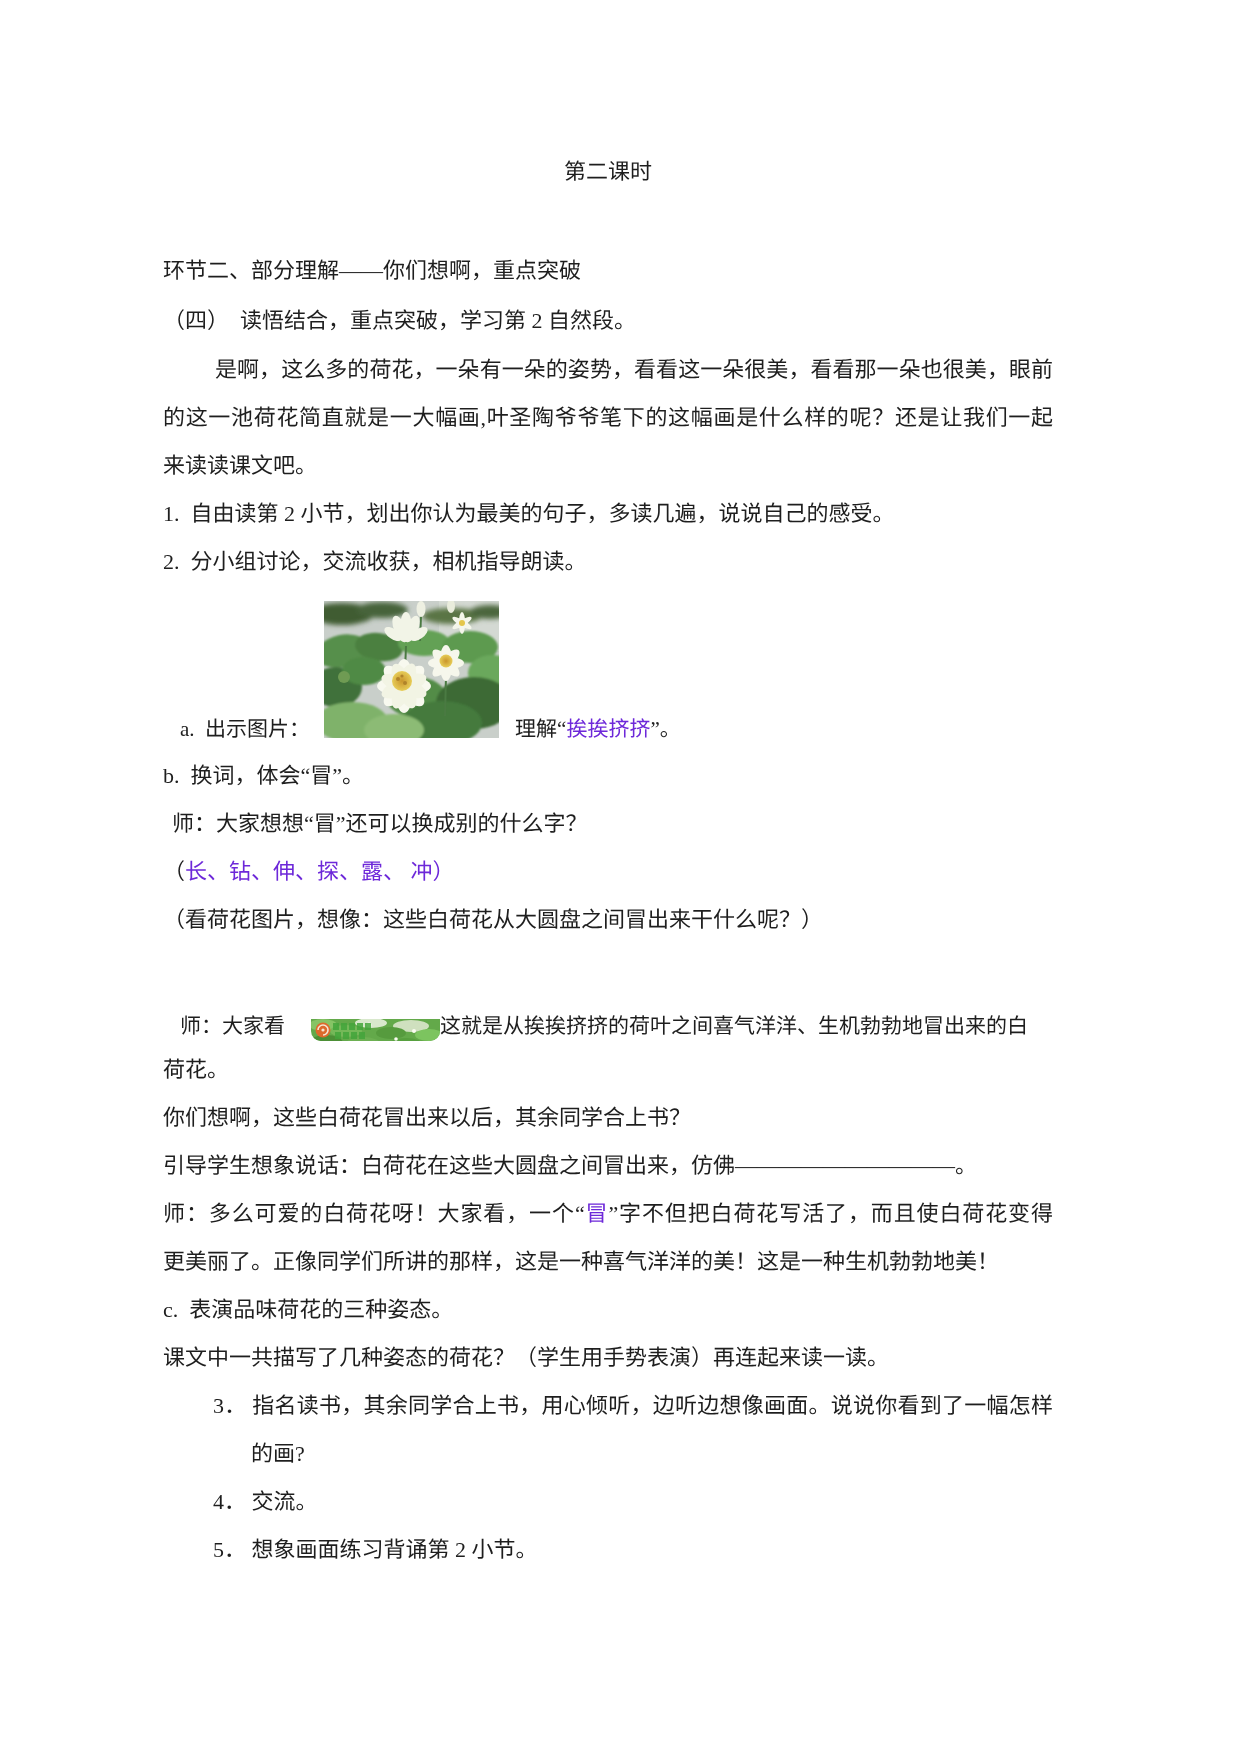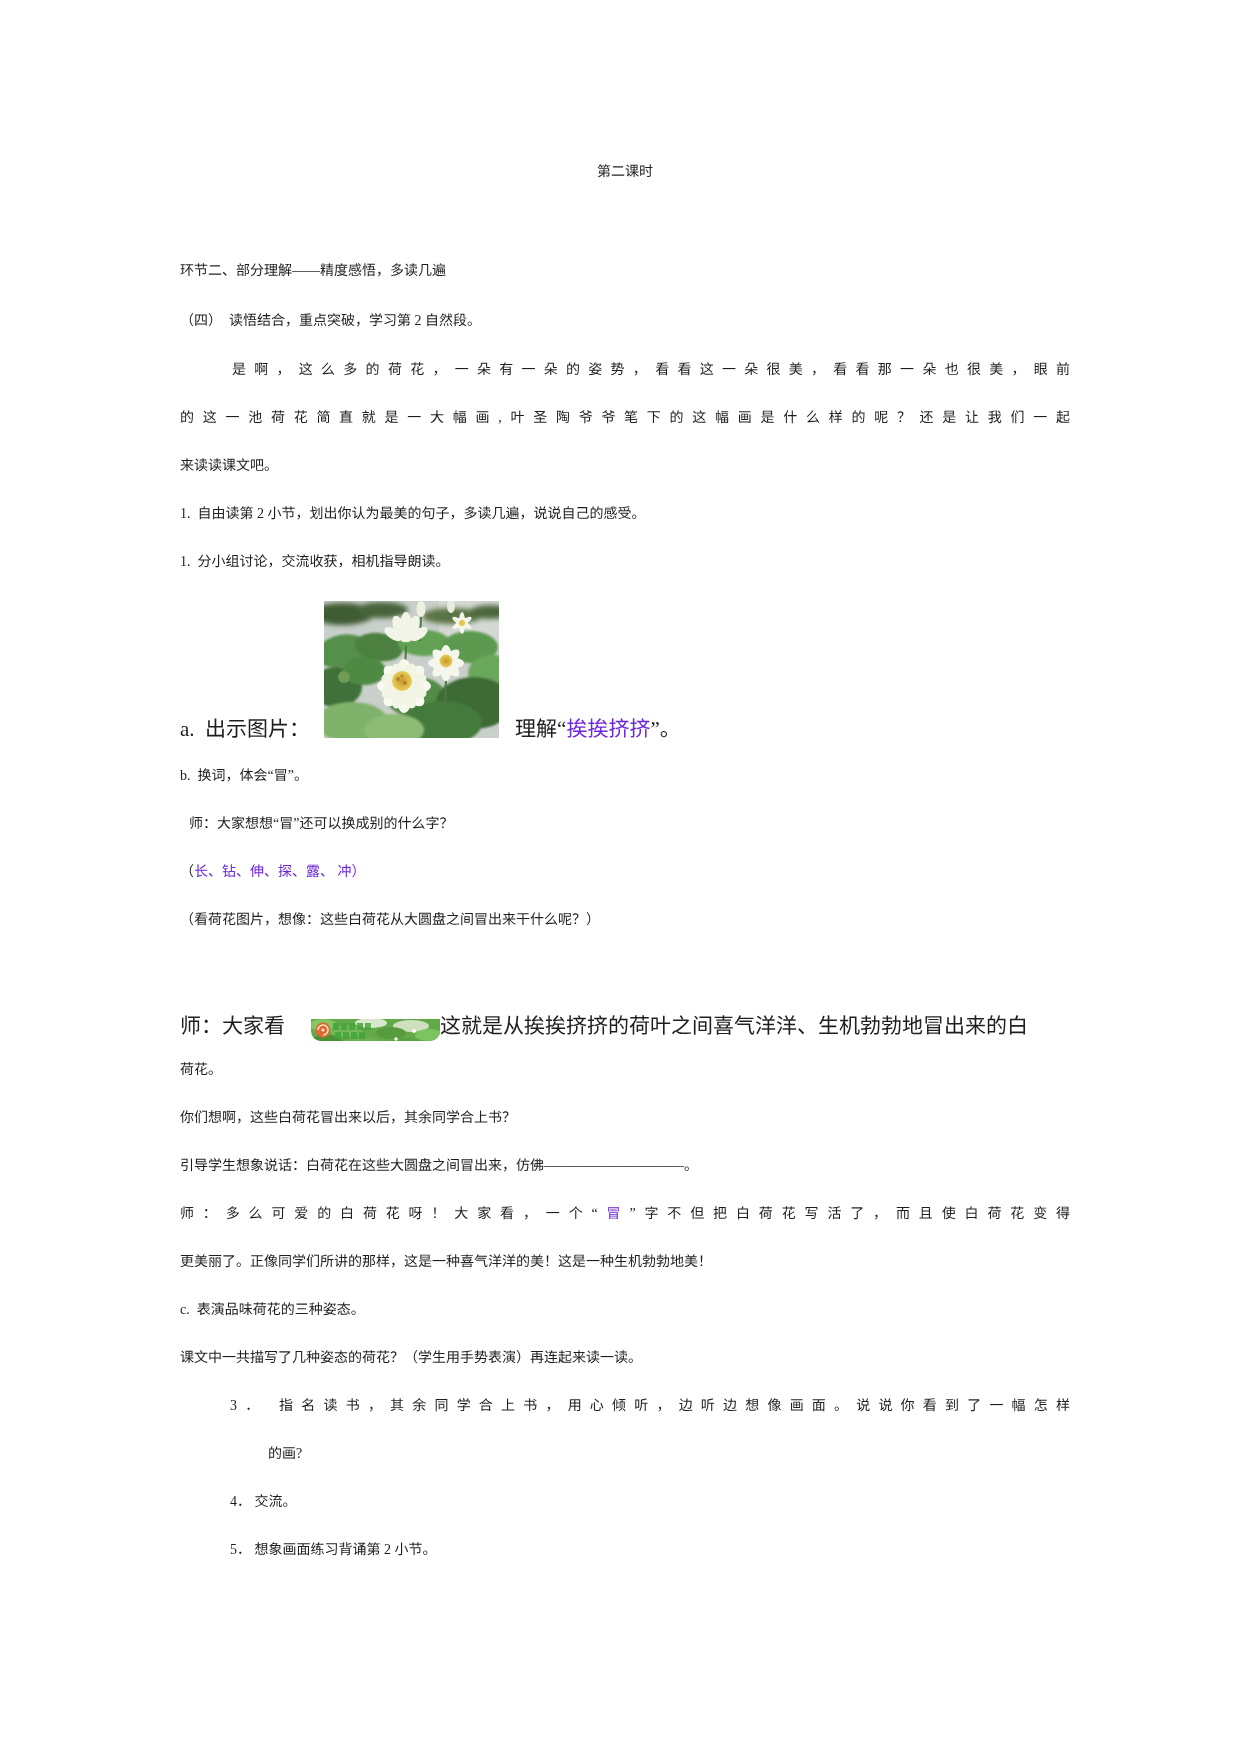--- a/index.html
+++ b/index.html
@@ -5,22 +5,22 @@
   html,body{margin:0;padding:0;}
   body{
     width:1241px;height:1754px;position:relative;
     background:#ffffff;
     font-family:"Liberation Serif","DejaVu Serif",serif;
     color:#1e1e1e;
     overflow:hidden;
   }
   .page{position:absolute;inset:0;background:#ffffff;}
   .line{
-    position:absolute;left:180px;width:890px;height:48px;line-height:48px;
-    font-size:14px;white-space:pre-wrap;box-sizing:border-box;
+    position:absolute;left:163px;width:890px;height:48px;line-height:48px;
+    font-size:22px;white-space:pre-wrap;box-sizing:border-box;
   }
   .center{text-align:center;}
   .just{text-align:justify;text-align-last:justify;}
   .indent2{text-indent:52px;}
   .pl-small{padding-left:9px;}
   .pl-num{padding-left:50px;}
   .pl-wrap{padding-left:88px;}
   .red{color:#6d28d9;}
   .imgline{
     position:absolute;left:180px;width:890px;display:flex;align-items:flex-end;
@@ -34,30 +34,30 @@
   }
   .photo-small-wrap svg{display:block;}
 </style>
 </head>
 <body>
 
 <div class="page">
 
   <div class="line center" style="top:148px">第二课时</div>
 
-  <div class="line" style="top:247px">环节二、部分理解——精度感悟，多读几遍</div>
+  <div class="line" style="top:247px">环节二、部分理解——你们想啊，重点突破</div>
 
   <div class="line" style="top:297px">（四）  读悟结合，重点突破，学习第 2 自然段。</div>
 
   <div class="line just indent2" style="top:346px">是啊，这么多的荷花，一朵有一朵的姿势，看看这一朵很美，看看那一朵也很美，眼前</div>
   <div class="line just" style="top:394px">的这一池荷花简直就是一大幅画,叶圣陶爷爷笔下的这幅画是什么样的呢？还是让我们一起</div>
   <div class="line" style="top:442px">来读读课文吧。</div>
 
   <div class="line" style="top:490px">1.  自由读第 2 小节，划出你认为最美的句子，多读几遍，说说自己的感受。</div>
-  <div class="line" style="top:538px">1.  分小组讨论，交流收获，相机指导朗读。</div>
+  <div class="line" style="top:538px">2.  分小组讨论，交流收获，相机指导朗读。</div>
 
   <div class="imgline" style="top:601px;height:137px">
     <span>a.  出示图片：</span>
     <svg class="photo-large" viewBox="0 0 175 137" aria-hidden="true">
       <defs>
         <filter id="bl1" x="-30%" y="-30%" width="160%" height="160%">
             <feGaussianBlur stdDeviation="2.4"></feGaussianBlur>
           </filter>
         <filter id="bl2" x="-30%" y="-30%" width="160%" height="160%">
             <feGaussianBlur stdDeviation="1.1"></feGaussianBlur>

